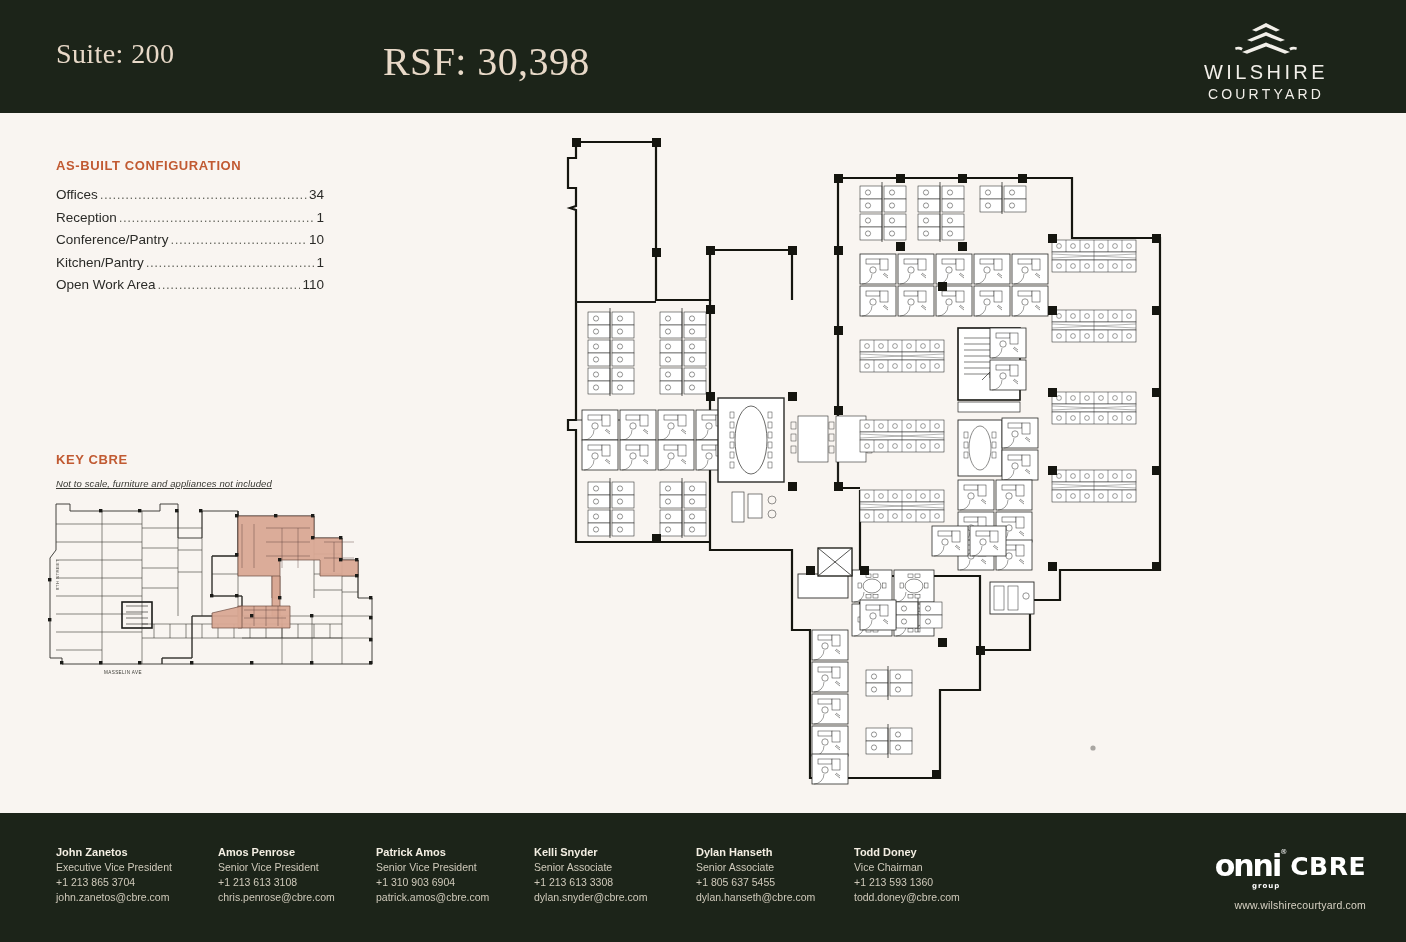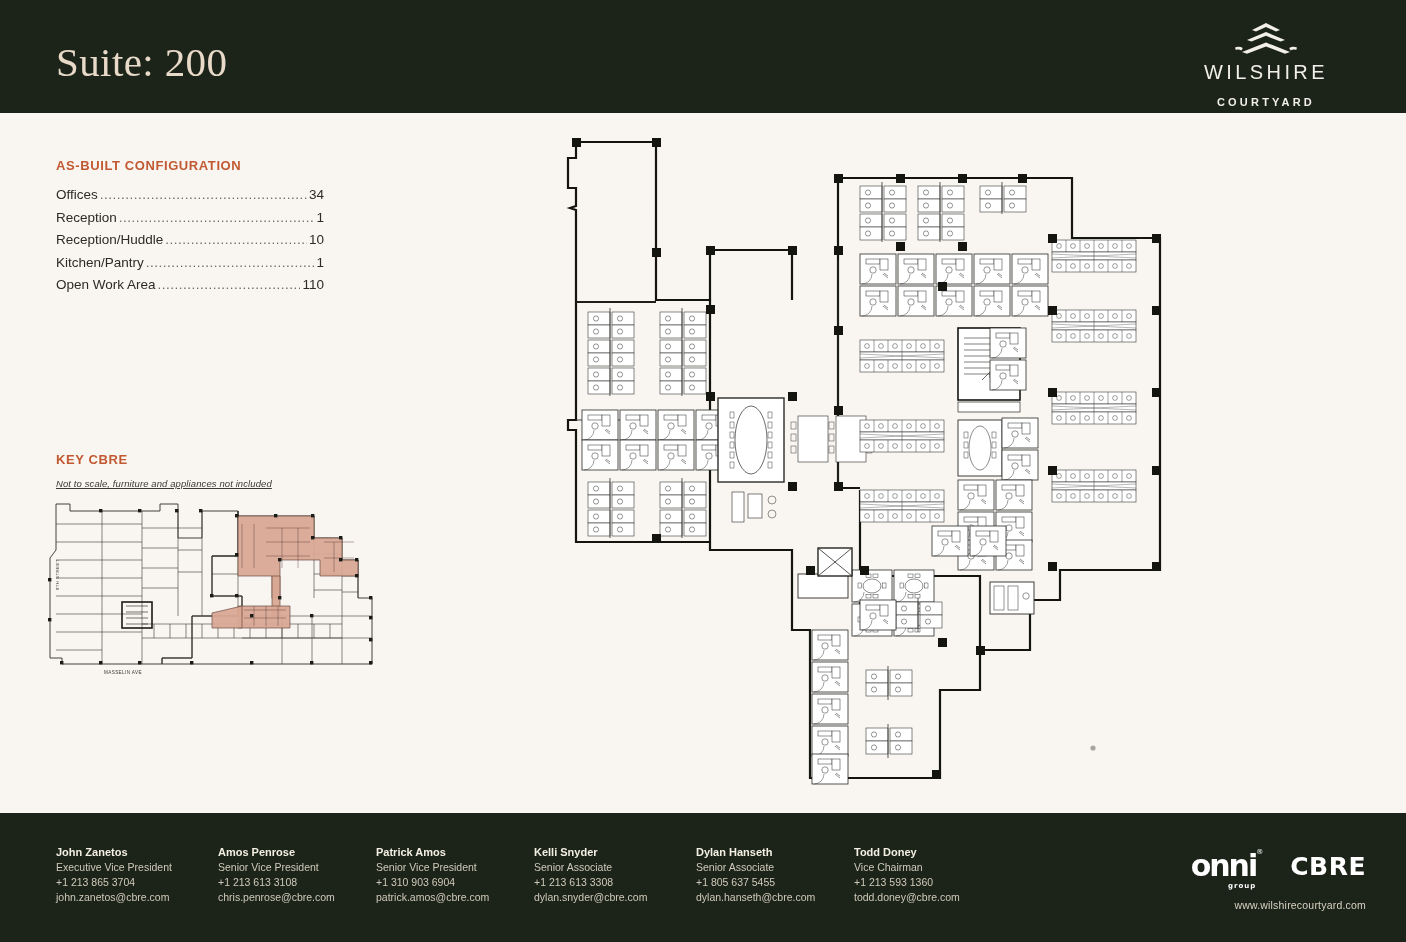--- a/index.html
+++ b/index.html
@@ -12,38 +12,38 @@
   .page{position:relative;width:1406px;height:942px;}
 
   
   .header{
     position:absolute;left:0;top:0;width:1406px;height:113px;
     background:#1c2419;
   }
   .hdr-suite{
     position:absolute;left:56px;top:38px;
     font-family:"Liberation Serif", serif;
-    font-size:41px;color:#e8d9c8;letter-spacing:.4px;white-space:nowrap;
+    font-size:28px;color:#e8d9c8;letter-spacing:.4px;white-space:nowrap;
   }
   .hdr-rsf{
     position:absolute;left:383px;top:38px;
     font-family:"Liberation Serif", serif;
     font-size:40px;color:#e8d9c8;letter-spacing:.4px;white-space:nowrap;
   }
   .logo{
     position:absolute;right:60px;top:22px;width:160px;text-align:center;
   }
   .logo-mark{display:block;margin:0 auto 6px auto;}
   .logo-name{
     font-size:20px;letter-spacing:3.4px;color:#f2efe9;
     font-weight:400;line-height:1;
   }
   .logo-sub{
-    font-size:11px;letter-spacing:3.2px;color:#f2efe9;
-    font-weight:700;margin-top:15px;line-height:1;
+    font-size:14px;letter-spacing:3.2px;color:#f2efe9;
+    font-weight:400;margin-top:5px;line-height:1;
   }
 
   
   .sec-title{
     position:absolute;
     font-size:13px;font-weight:700;color:#c15a32;
     letter-spacing:.6px;
   }
   #asbuilt-title{left:56px;top:158px;}
   #keyplan-title{left:56px;top:452px;}
@@ -80,34 +80,35 @@
     padding-left:18px;
   }
   .contacts{position:absolute;left:0;top:0;width:1120px;height:129px;}
   .contact{position:absolute;top:32px;color:#efeade;}
   .c-name{font-size:11px;font-weight:700;line-height:15px;color:#f4efe3;white-space:nowrap;}
   .c-title{font-size:10.5px;line-height:15px;color:#cfc9ba;white-space:nowrap;}
   .c-phone{font-size:10.5px;line-height:15px;color:#cfc9ba;white-space:nowrap;}
   .c-email{font-size:10.5px;line-height:15px;color:#cfc9ba;white-space:nowrap;}
 
   .foot-logos{position:absolute;right:58px;top:38px;text-align:right;}
-  .foot-logo-row{display:flex;align-items:center;justify-content:flex-end;gap:34px;}
+  .foot-logo-row{display:flex;align-items:center;justify-content:flex-end;gap:10px;}
   .onni{position:relative;color:#ffffff;font-size:30px;font-weight:700;letter-spacing:-2px;line-height:1;font-family:"DejaVu Sans",sans-serif;}
   .onni-sup{position:absolute;top:-2px;right:-7px;font-size:7px;font-weight:400;letter-spacing:0;}
   .onni-sub{position:absolute;right:0px;bottom:-9px;font-size:7px;font-weight:700;letter-spacing:1px;}
   .cbre{color:#ffffff;font-size:25px;font-weight:700;letter-spacing:.5px;line-height:1;font-family:"DejaVu Sans",sans-serif;}
   .foot-url{margin-top:18px;font-size:10.5px;color:#d8d2c4;letter-spacing:.2px;}
 </style>
 </head>
 <body>
 
 <div class="page">
 
   <div class="header">
     <div class="hdr-suite">Suite: 200</div>
+    <div class="hdr-rsf">RSF: 30,398</div>
 
     <div class="logo">
       <svg class="logo-mark" width="66" height="34" viewBox="0 0 66 34">
         <g fill="#f2efe9">
           <path d="M33 1 L47 8 L43 9.5 L33 5 L23 9.5 L19 8 Z"></path>
           <path d="M33 10 L52 18 L47.5 19.6 L33 13.8 L18.5 19.6 L14 18 Z"></path>
           <path d="M33 20.5 L57 30 L52 31.8 L33 24.5 L14 31.8 L9 30 Z"></path>
           <path d="M2 25.5 C5 24.2 7.5 24.6 9.8 26 L8.4 28.4 C6.6 27.3 4.9 27.1 2.8 27.9 Z"></path>
           <path d="M64 25.5 C61 24.2 58.5 24.6 56.2 26 L57.6 28.4 C59.4 27.3 61.1 27.1 63.2 27.9 Z"></path>
         </g>
@@ -124,21 +125,21 @@
       <span class="cfg-label">Offices</span>
       <span class="cfg-dots">..................................................................................</span>
       <span class="cfg-val">34</span>
     </div>
     <div class="cfg-row">
       <span class="cfg-label">Reception</span>
       <span class="cfg-dots">..................................................................................</span>
       <span class="cfg-val">1</span>
     </div>
     <div class="cfg-row">
-      <span class="cfg-label">Reception/Huddle</span>
+      <span class="cfg-label">Conference/Pantry</span>
       <span class="cfg-dots">..................................................................................</span>
       <span class="cfg-val">10</span>
     </div>
     <div class="cfg-row">
       <span class="cfg-label">Kitchen/Pantry</span>
       <span class="cfg-dots">..................................................................................</span>
       <span class="cfg-val">1</span>
     </div>
     <div class="cfg-row">
       <span class="cfg-label">Open Work Area</span>

